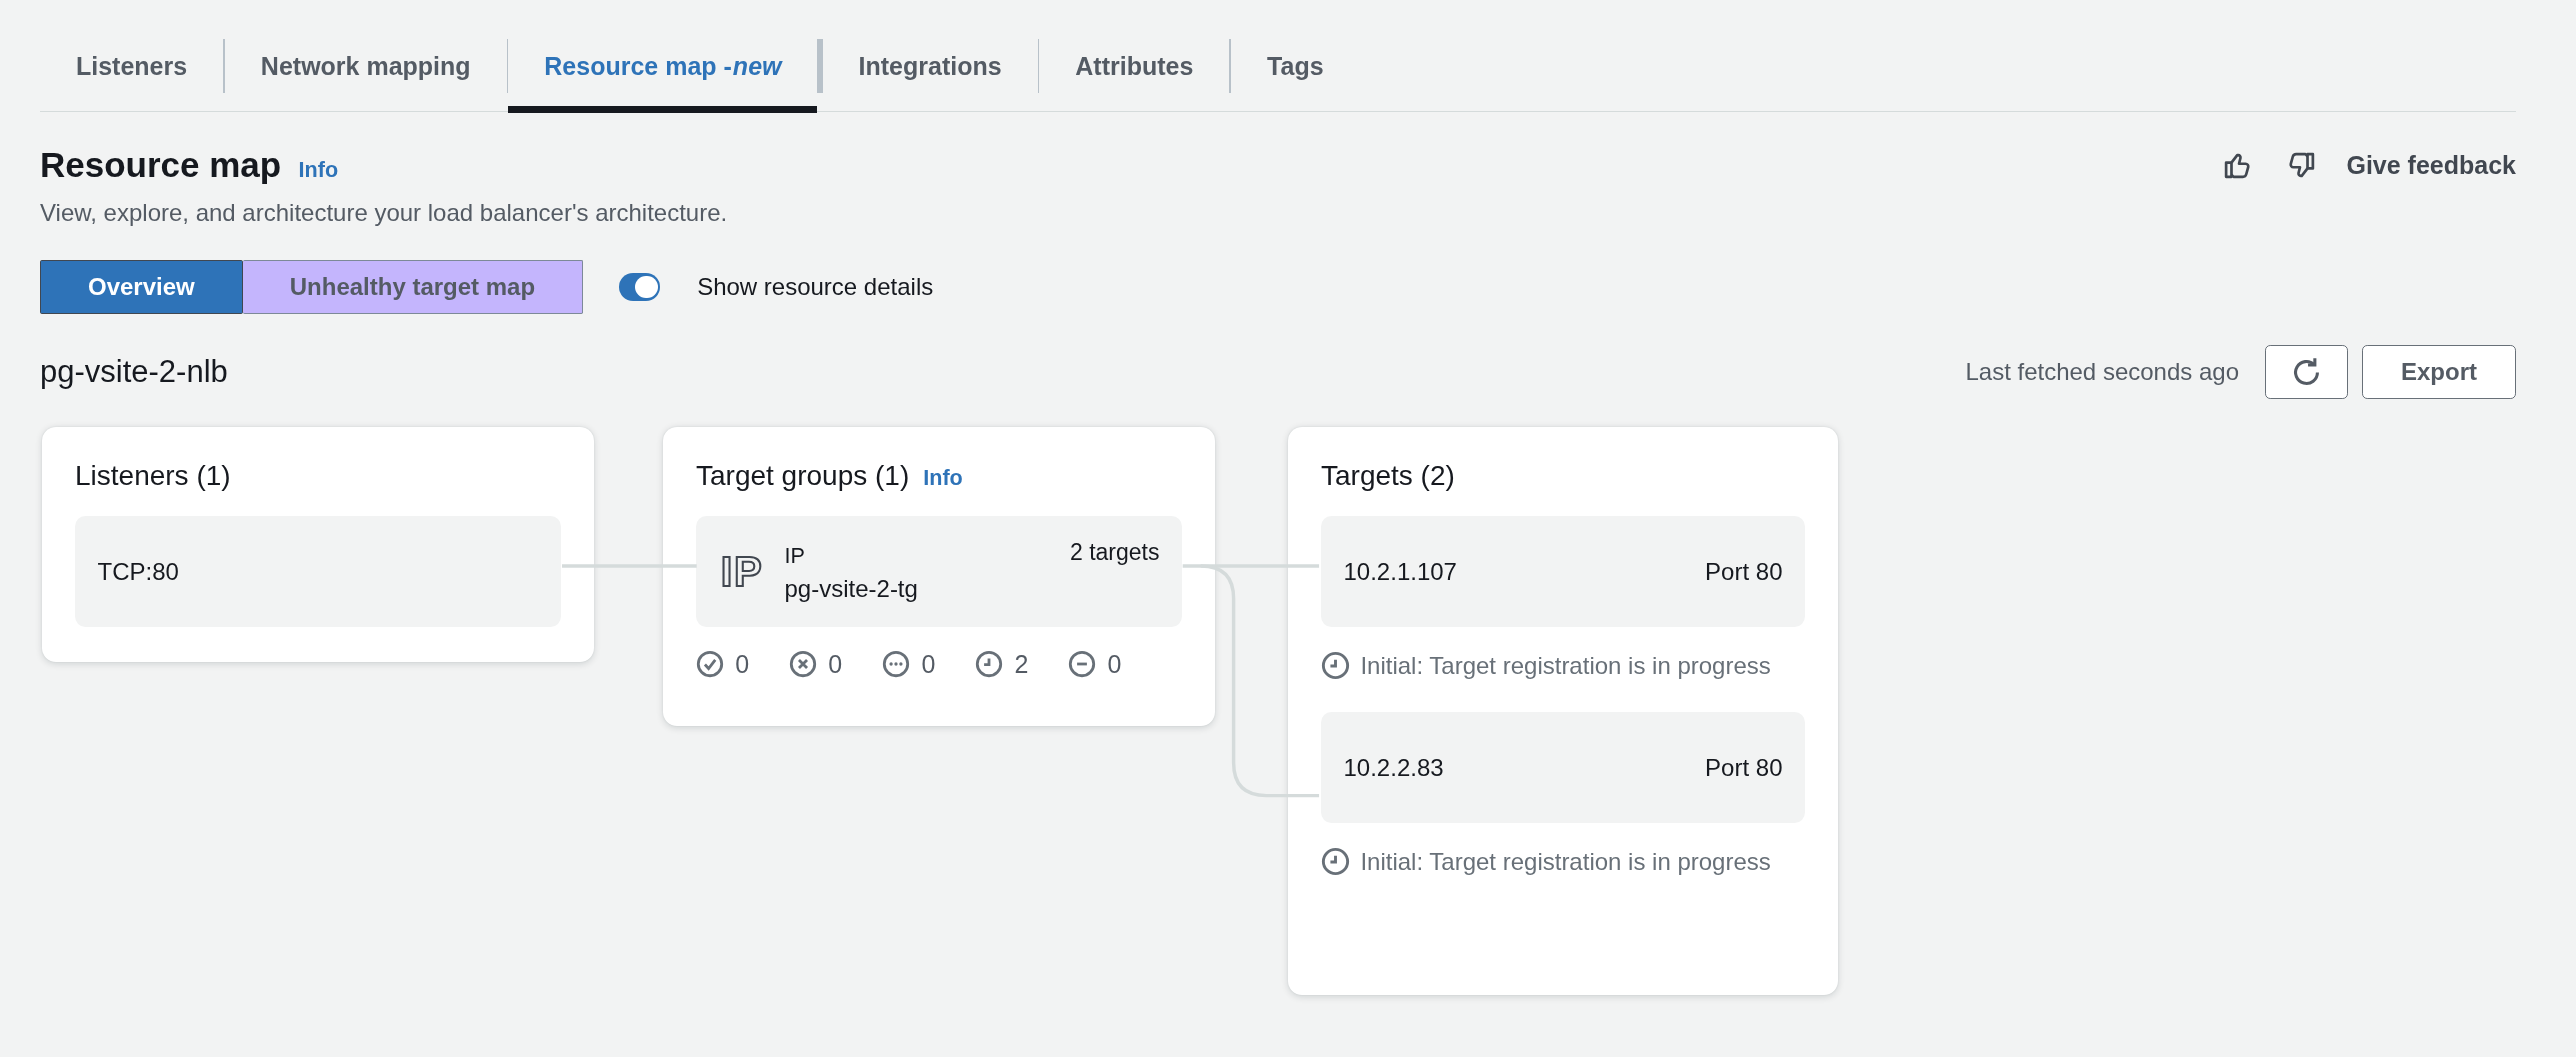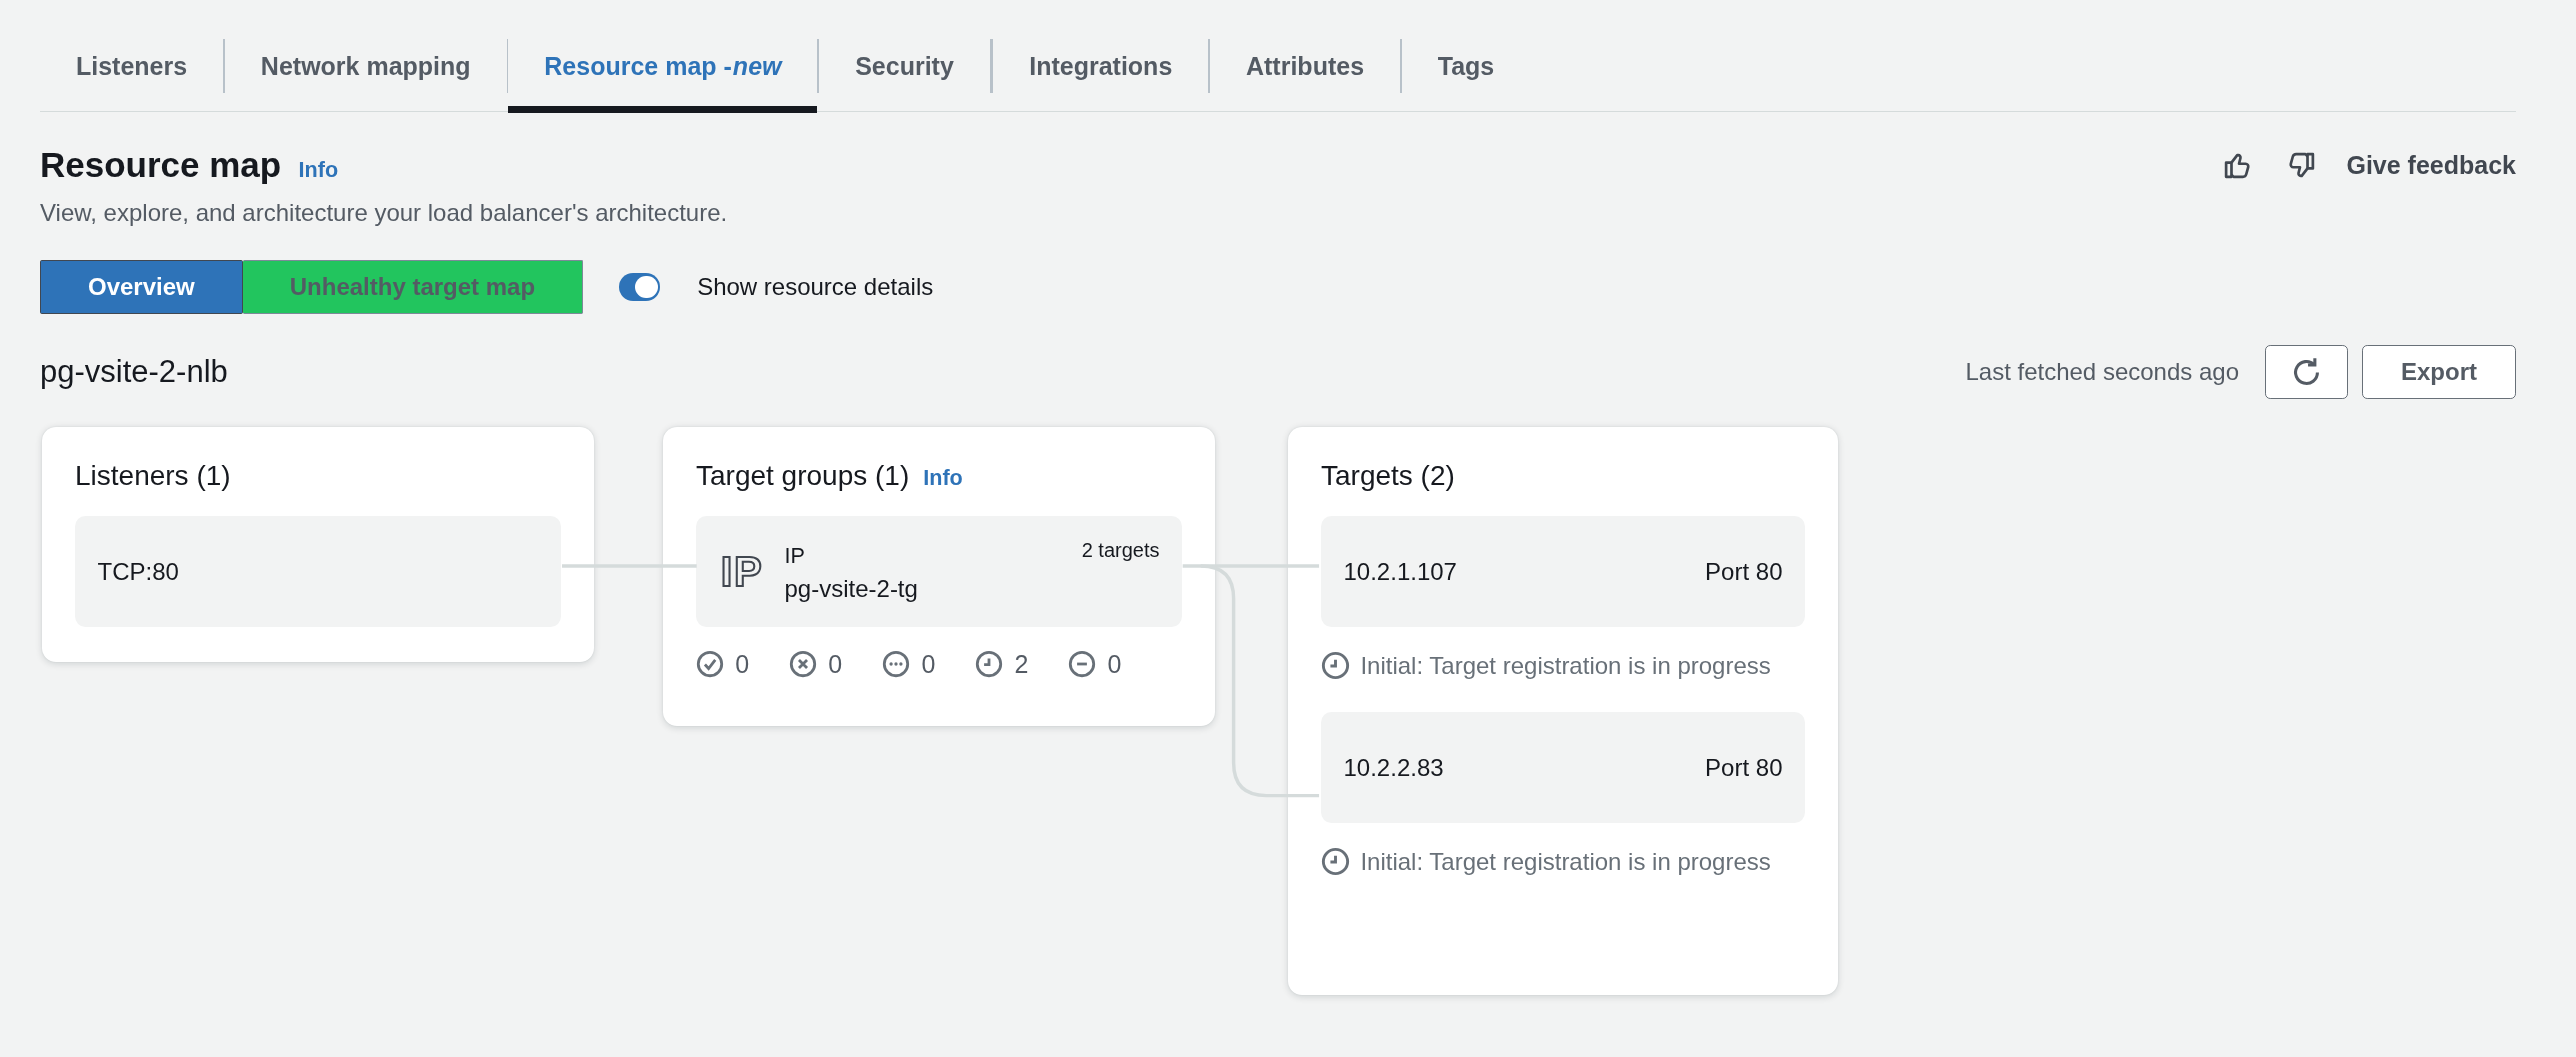--- a/index.html
+++ b/index.html
@@ -43,21 +43,21 @@
   .feedback { margin-left: auto; display: flex; align-items: center; gap: 29px; align-self: center; }
   .feedback svg { display: block; cursor: pointer; }
   .feedback-label { font-size: 25px; font-weight: 700; color: #414750; cursor: pointer; }
   .desc { margin-top: 14px; font-size: 24px; color: #545b64; }
   
   .controls-row { margin-top: 33px; padding: 0 60px 0 40px; display: flex; align-items: center; }
   .segmented { display: flex; justify-content: space-between; }
   .seg {
     height: 54px; padding: 0 47px;
     font-family: inherit; font-size: 24px; font-weight: 700;
-    background: #22c55e; color: #545b64;
+    background: #c4b5fd; color: #545b64;
     border: 1.7px solid #7d8998; border-radius: 1.7px;
     cursor: pointer;
   }
   .seg + .seg { border-left-width: 0; }
   .seg.selected { background: #2e73b8; color: #fff; border-color: #414750; }
   .toggle-group { display: flex; align-items: center; gap: 37px; margin-left: 36px; }
   .toggle {
     width: 41px; height: 28px; border-radius: 14px;
     background: #2e73b8; position: relative; cursor: pointer; flex: none;
   }
@@ -94,21 +94,21 @@
     background: #f2f3f3; border-radius: 10.4px; height: 111px;
     display: flex; align-items: center; padding: 0 22.5px;
     font-size: 24px; color: #16191f; cursor: pointer;
   }
   .rbox .spread { margin-left: auto; }
   .tg-box { position: relative; }
   .ip-glyph { flex: none; margin-right: 19px; display: block; }
   .tg-text { display: flex; flex-direction: column; line-height: 33px; }
   .tg-type { font-size: 21.6px; }
   .tg-name { font-size: 24px; }
-  .tg-count { position: absolute; right: 22.5px; top: 22.5px; font-size: 20px; }
+  .tg-count { position: absolute; right: 22.5px; top: 22.5px; font-size: 23px; }
   .health-row { margin-top: 22.5px; display: flex; align-items: center; }
   .health-item { display: flex; align-items: center; margin-right: 40px; }
   .health-item svg { display: block; }
   .health-count { font-size: 25px; color: #545b64; margin-left: 11.2px; }
   .status { margin: 19px 0 26px; font-size: 24px; line-height: 40px; color: #687078; max-width: 471px; }
   .status svg { vertical-align: -6px; margin-right: 10.4px; }
   .hidden-defs { position: absolute; width: 0; height: 0; overflow: hidden; }
 </style>
 </head>
 <body>
@@ -150,23 +150,20 @@
   <div class="tab-sep"></div>
   <div class="tab">
       <span>Network mapping</span>
     </div>
   <div class="tab-sep"></div>
   <div class="tab active">
       <span>Resource map -</span>
       <em>new</em>
     </div>
   <div class="tab-sep"></div>
-  <div class="tab">
-      <span>Security</span>
-    </div>
   <div class="tab-sep"></div>
   <div class="tab-sep"></div>
   <div class="tab">
       <span>Integrations</span>
     </div>
   <div class="tab-sep"></div>
   <div class="tab">
       <span>Attributes</span>
     </div>
   <div class="tab-sep"></div>

